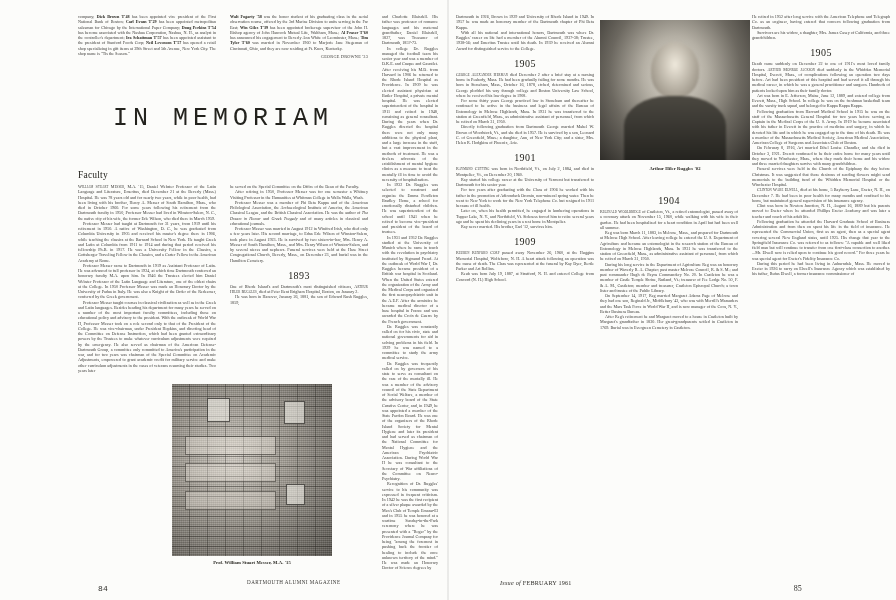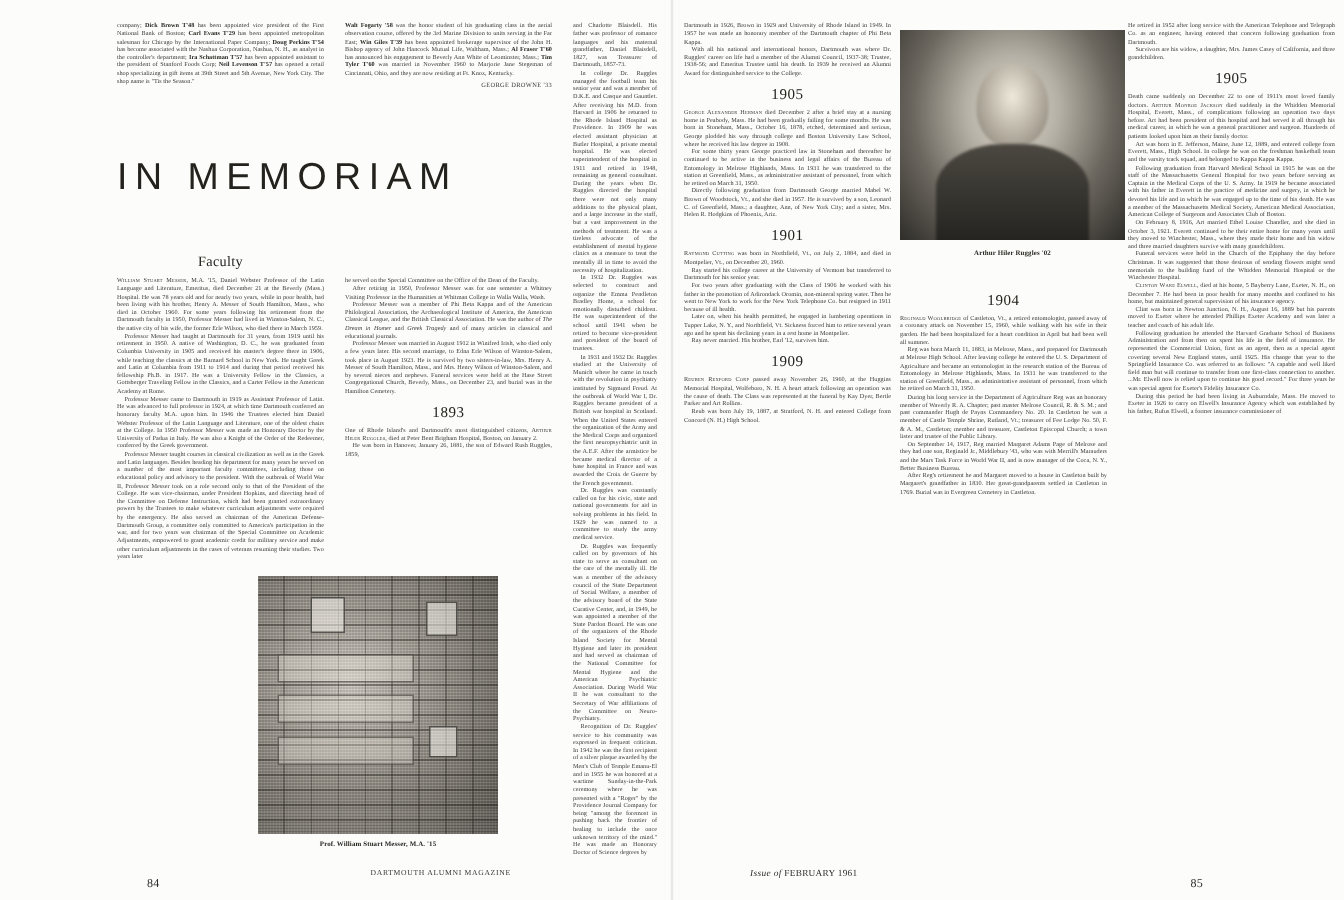--- a/index.html
+++ b/index.html
@@ -30,29 +30,28 @@
     text-indent:5px;
     color:#3a3936;
   }
   .col p.noind{text-indent:0;}
   .col p b{font-weight:bold;color:#26251f;}
   .col p i{font-style:italic;}
   .sc{font-variant:small-caps;letter-spacing:0.03em;}
 
   .masthead{
     position:absolute;left:0;right:0;
-    text-align:left;
+    text-align:center;
     font-size:25px;
     letter-spacing:0.20em;
     font-weight:400;
     color:#23221d;
-    font-family:Liberation Sans, sans-serif;
+    font-family:Liberation Mono, monospace;
   }
   .subhead{
-    text-align:center;
     font-size:9.5px;
     letter-spacing:0.02em;
     color:#23221d;
     margin:0 0 4px 0;
     font-weight:400;
   }
   .yearhead{
     text-align:center;
     font-size:10px;
     letter-spacing:0.04em;
@@ -131,21 +130,21 @@
   }
   .foot-issue{
     position:absolute;left:500px;top:0;
     font-size:6.2px;letter-spacing:0.04em;color:#2f2e2a;
   }
   .foot-issue i{font-style:italic;}
   .pageno{
     position:absolute;bottom:7px;
     font-size:8px;color:#2f2e2a;letter-spacing:0.02em;
   }
-  .pageno-left{left:98px;}
+  .pageno-left{left:98px;font-family:Liberation Mono, monospace;}
   .pageno-right{right:94px;}
 </style>
 </head>
 <body>
 
 <div class="spread">
 
   <div class="page page-left"></div>
   <div class="page page-right"></div>
   <div class="gutter"></div>

